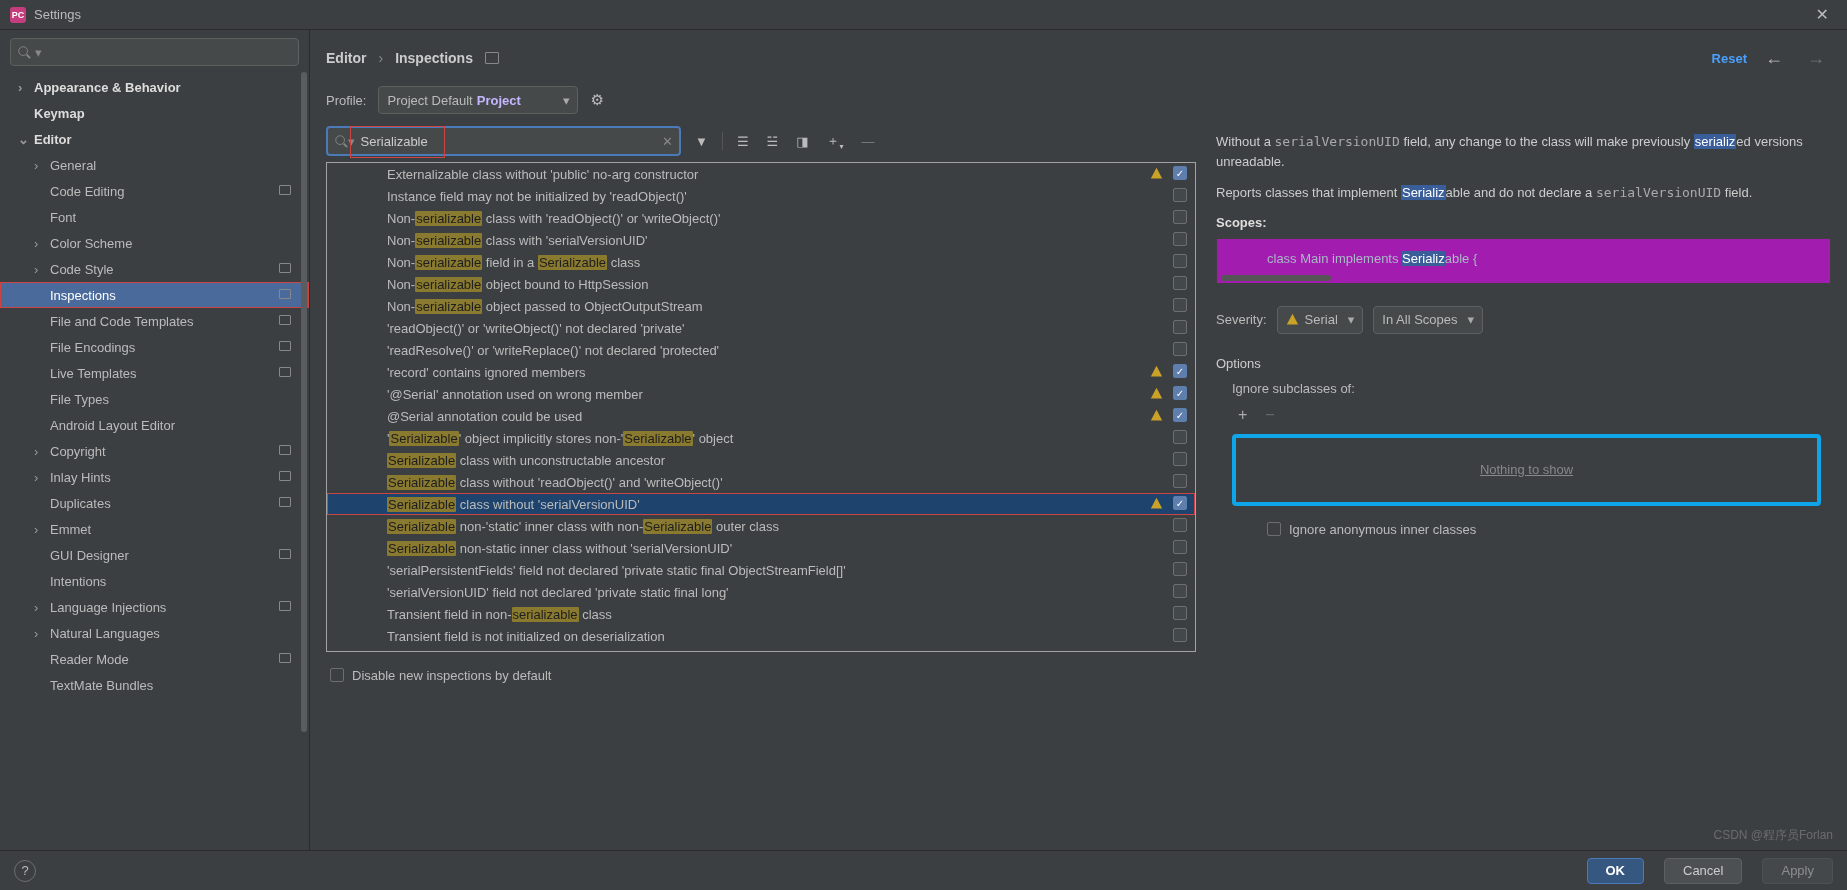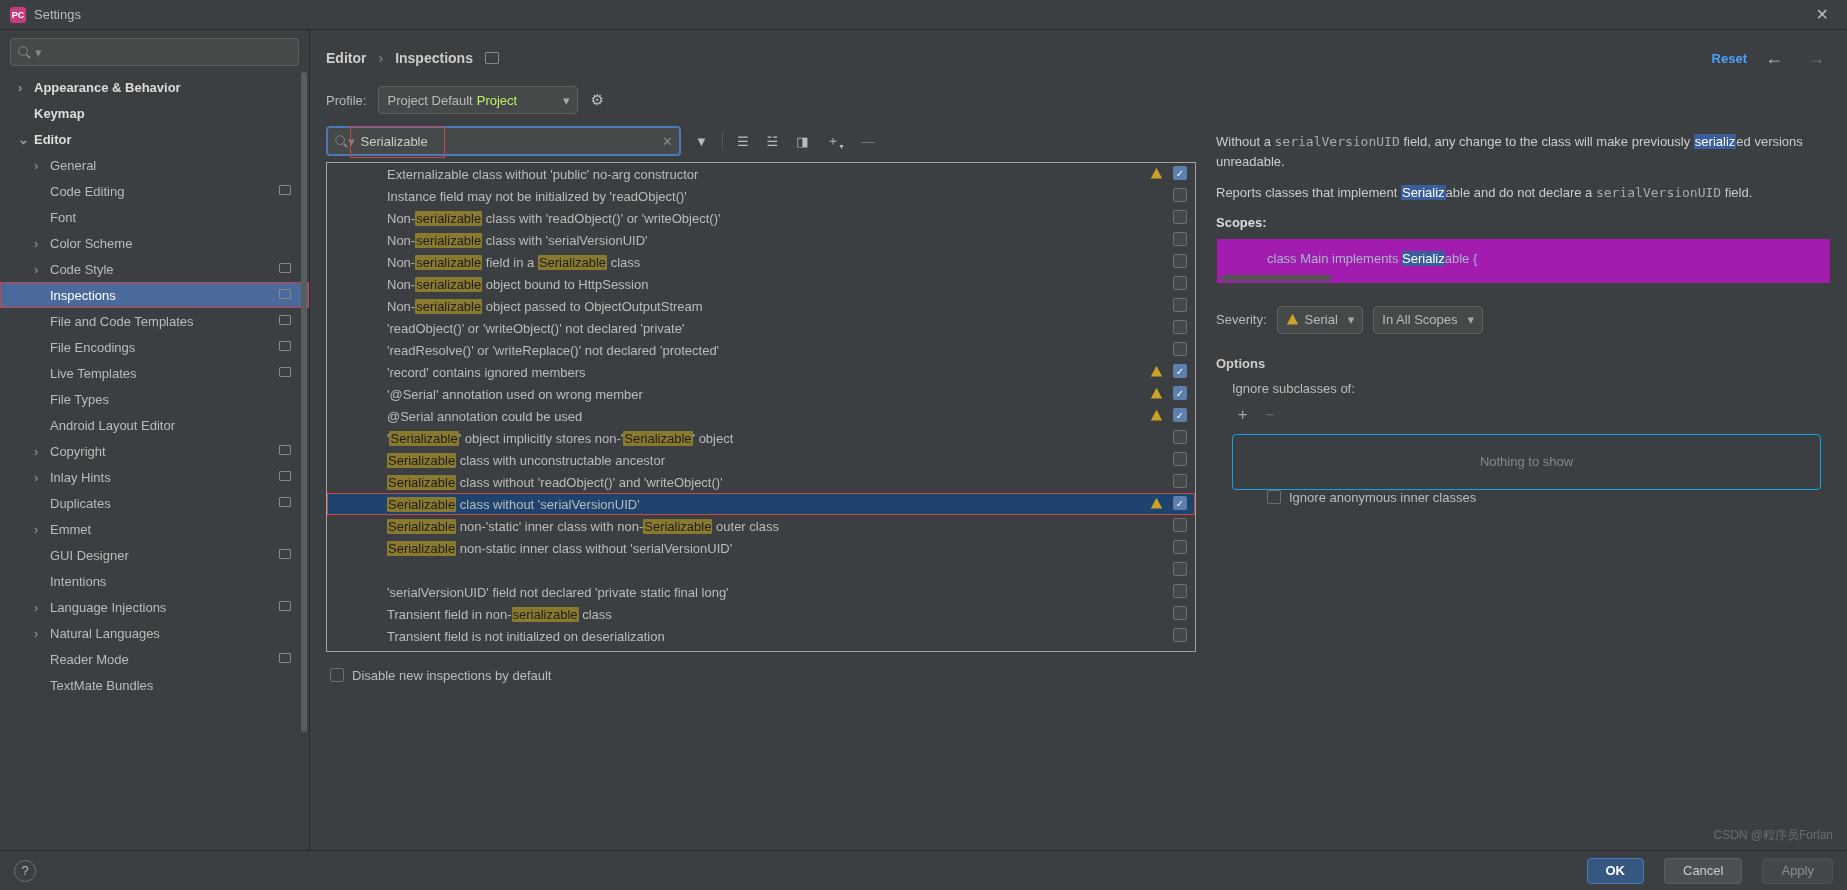--- a/index.html
+++ b/index.html
@@ -32,21 +32,21 @@
 .crumbs { height:56px; display:flex; align-items:center; gap:12px; }
 .crumb { color:#ccc; font-size:14px; font-weight:600; }
 .crumb.sep { color:#888; font-weight:400; }
 .crumb-cfg { width:14px; height:12px; border:1px solid #888; border-radius:1px; }
 .reset { margin-left:auto; color:#4aa0ff; font-weight:600; }
 .nav { color:#bbb; font-size:18px; padding:0 6px; }
 
 .profile-row { display:flex; align-items:center; gap:12px; margin-bottom:12px; }
 .profile-lbl { color:#bbb; }
 .profile-dd { width:200px; height:28px; background:#45494a; border:1px solid #5e6060; border-radius:4px; display:flex; align-items:center; padding:0 8px; gap:4px; }
-.profile-dd .scope { color:#bef264; }
+.profile-dd .scope { color:#c4b5fd;font-weight:bold; }
 .profile-dd .chev-dn { margin-left:auto; color:#aaa; }
 .gear { color:#bbb; font-size:15px; }
 
 .body-row { display:flex; gap:20px; }
 .list-col { width:870px; }
 .ins-search-row { display:flex; align-items:center; gap:10px; margin-bottom:6px; }
 .ins-search { flex:0 0 355px; height:30px; background:#45494a; border:2px solid #4a7ab8; border-radius:4px; display:flex; align-items:center; padding:0 6px; position:relative; }
 .ins-search .redov { position:absolute; left:22px; top:-2px; width:95px; height:32px; border:1px solid #cc4444; pointer-events:none; }
 .ins-search input { background:transparent; border:none; outline:none; color:#ccc; flex:1; margin-left:6px; }
 .ins-search .clr { color:#888; }
@@ -72,26 +72,26 @@
 .desc-txt .hlb { background:#3a5e9a; color:#fff; padding:0 1px; }
 .ex-hdr { font-weight:600; color:#ddd; margin-bottom:8px; }
 .code-block { background:#a21caf; border:1px solid #3f3f3f; padding:12px 16px 6px 50px; font-family:Consolas,monospace; color:#a9b7c6; height:46px; overflow:hidden; position:relative; }
 .code-block .hlb { background:#3a5e9a; color:#fff; }
 .code-block .sb { position:absolute; left:4px; bottom:2px; width:110px; height:6px; background:#555; border-radius:3px; }
 
 .sev-row { display:flex; align-items:center; gap:10px; margin-top:22px; }
 .sev-dd { background:#45494a; border:1px solid #5e6060; border-radius:4px; height:28px; display:flex; align-items:center; padding:0 8px; gap:6px; }
 .sev-dd .chev-dn { color:#aaa; margin-left:4px; }
 
-.opt-hdr { color:#ccc; margin-top:22px; margin-bottom:10px; font-weight:700; }
+.opt-hdr { color:#ccc; margin-top:22px; margin-bottom:10px; font-weight:400; }
 .opt-sub { margin-left:16px; margin-bottom:8px; }
 .addrem { display:flex; gap:6px; margin-left:16px; margin-bottom:8px; }
 .addrem span { font-size:16px; color:#aaa; padding:2px 6px; }
-.empty-box { margin-left:16px; margin-right:10px; height:56px; border:1px solid #0ea5e9; border-radius:4px; display:flex; align-items:center; justify-content:center; color:#888; }
-.ign-row { display:flex; align-items:flex-start; gap:8px; margin-left:16px; margin-top:0;padding-left:35px; }
+.empty-box { margin-left:16px; margin-right:10px; height:72px; border:4px solid #0ea5e9; border-radius:4px; display:flex; align-items:center; justify-content:center; color:#888;text-decoration:underline; }
+.ign-row { display:flex; align-items:flex-start; gap:8px; margin-left:16px; margin-top:16px;padding-left:35px; }
 .ign-row .cb { width:14px; height:14px; border:1px solid #6e6e6e; border-radius:2px; }
 
 
 .footer { height:40px; display:flex; align-items:center; padding:0 14px; gap:10px; border-top:1px solid #2b2b2b; position:absolute; bottom:0; left:0; right:0; background:#3c3f41; }
 .footer .help { width:22px; height:22px; border:1px solid #6e6e6e; border-radius:11px; display:flex; align-items:center; justify-content:center; color:#bbb; }
 .footer .btn { margin-left:10px; height:26px; padding:0 18px; border-radius:4px; display:flex; align-items:center; border:1px solid #5e6060; background:#4c5052; color:#ccc; }
 .footer .btn.primary { background:#365880; border-color:#4a7ab8; color:#fff; font-weight:600; }
 .footer .btn.dis { opacity:.55; }
 .footer .sp { flex:1; }
 .watermark { position:absolute; right:14px; bottom:46px; color:#888; font-size:12px; opacity:.6; }
@@ -356,20 +356,21 @@
             </div>
             <div class="ins-row">
               <span class="txt"><span class="hl">Serializable</span> non-'static' inner class with non-<span class="hl">Serializable</span> outer class</span>
               <span class="cb"></span>
             </div>
             <div class="ins-row">
               <span class="txt"><span class="hl">Serializable</span> non-static inner class without 'serialVersionUID'</span>
               <span class="cb"></span>
             </div>
             <div class="ins-row">
+              <span class="txt">'serialPersistentFields' field not declared 'private static final ObjectStreamField[]'</span>
               <span class="cb"></span>
             </div>
             <div class="ins-row">
               <span class="txt">'serialVersionUID' field not declared 'private static final long'</span>
               <span class="cb"></span>
             </div>
             <div class="ins-row">
               <span class="txt">Transient field in non-<span class="hl">serializable</span> class</span>
               <span class="cb"></span>
             </div>

